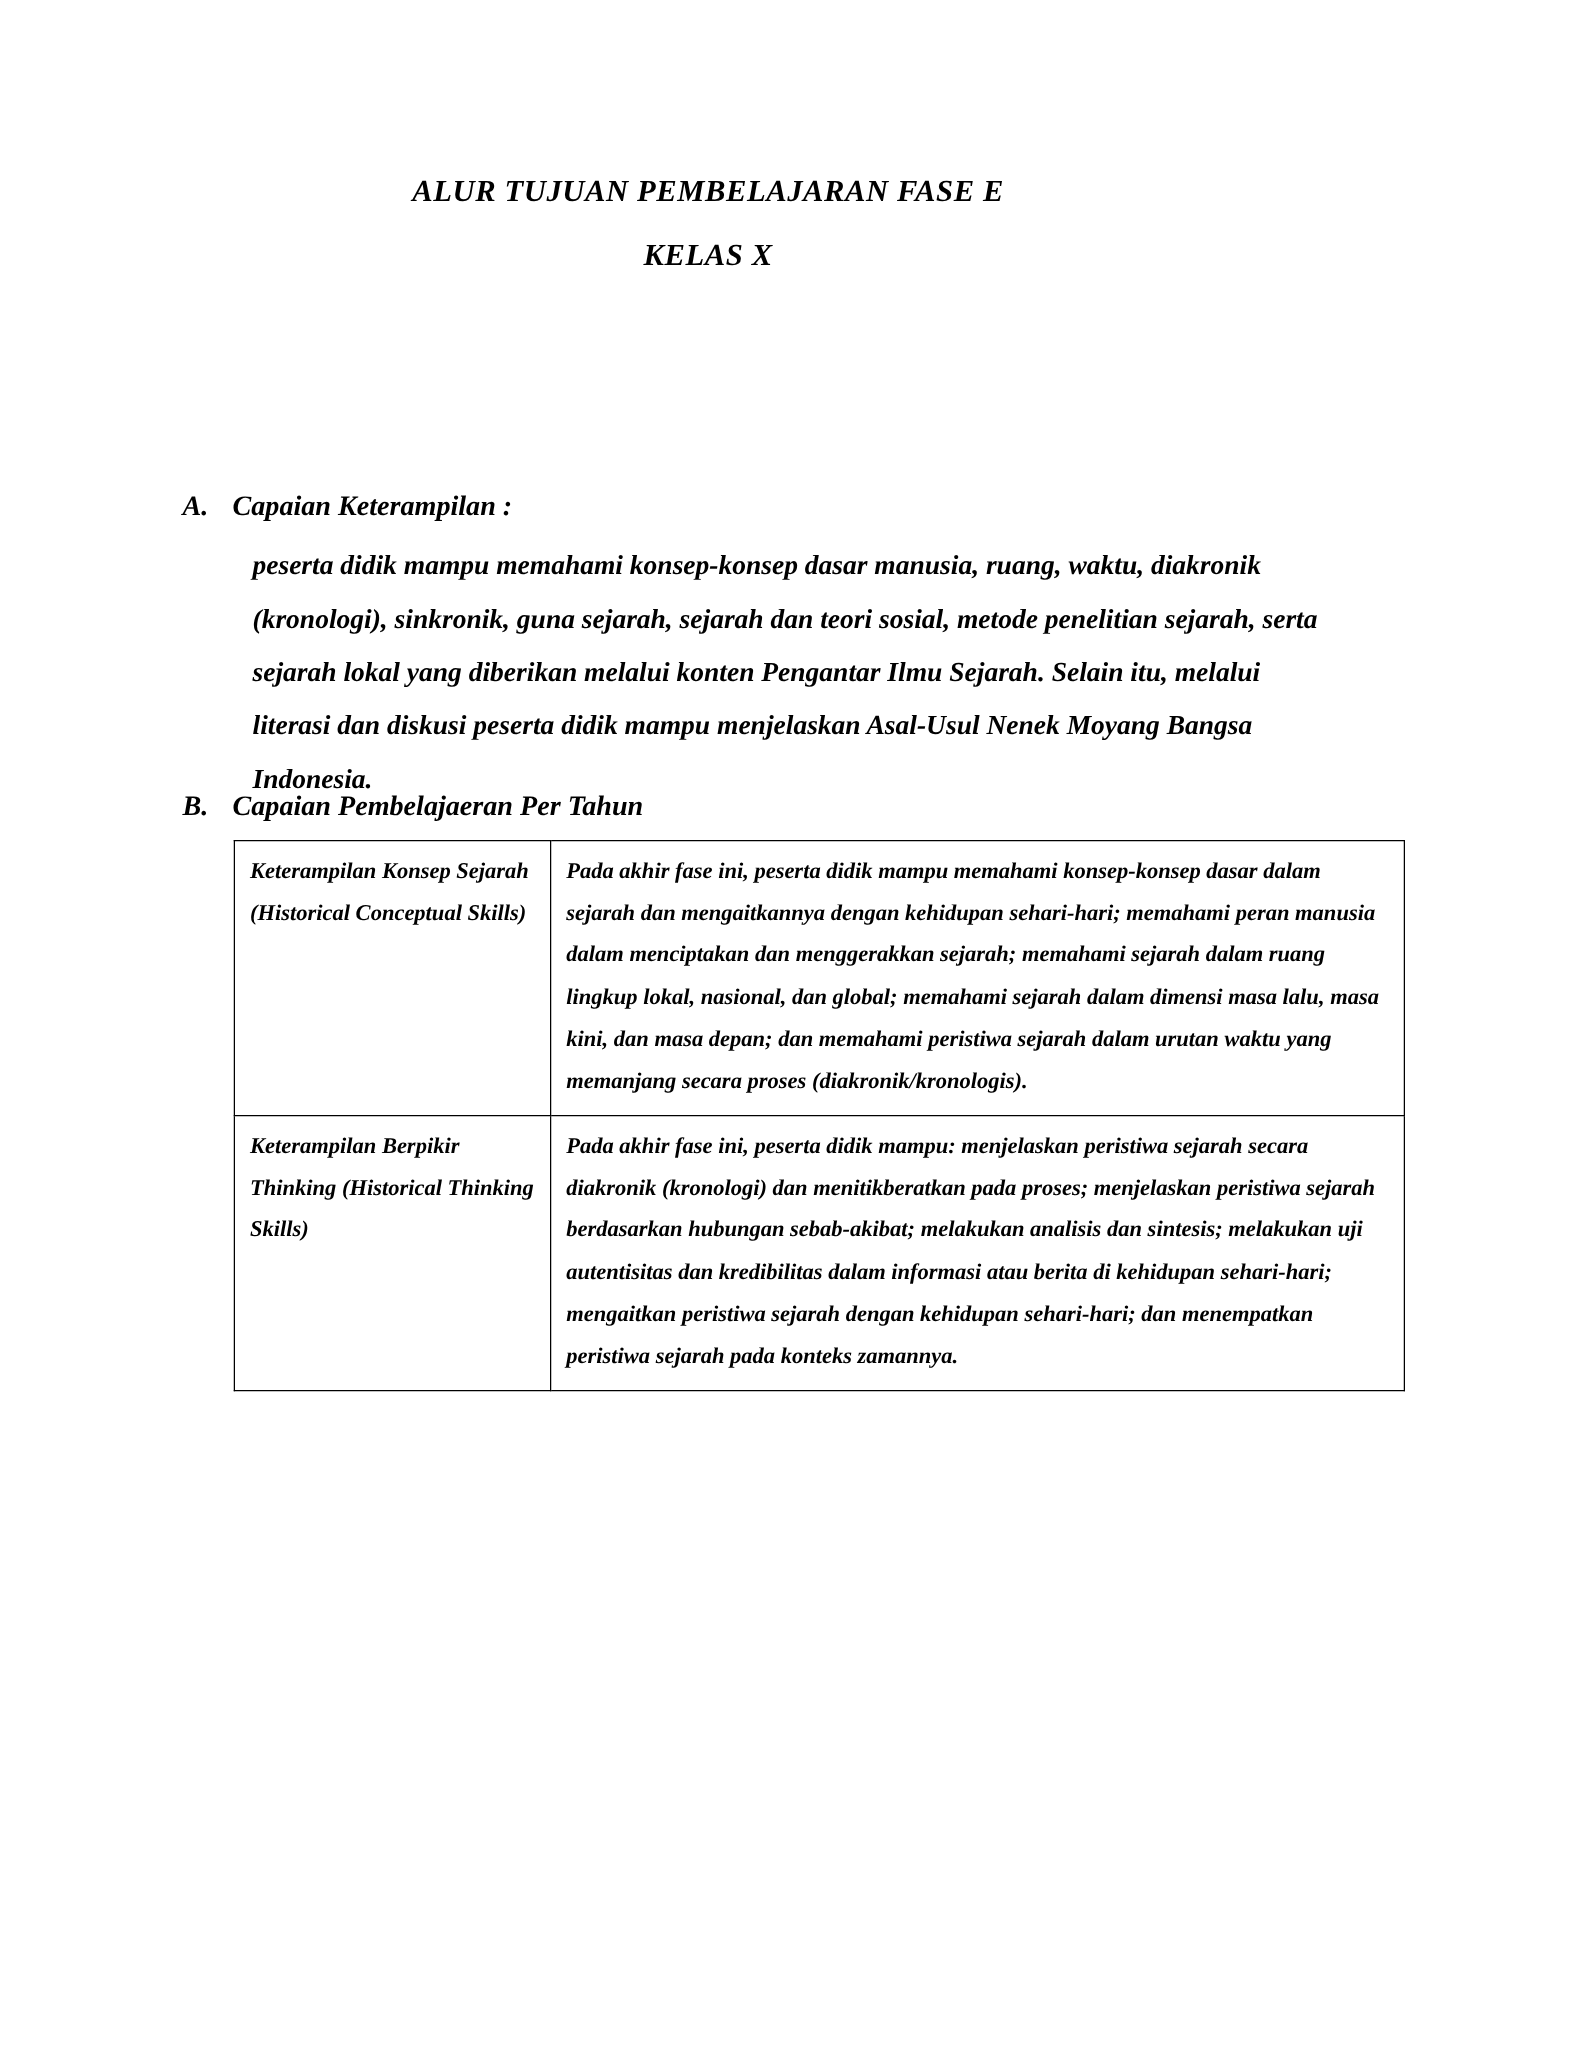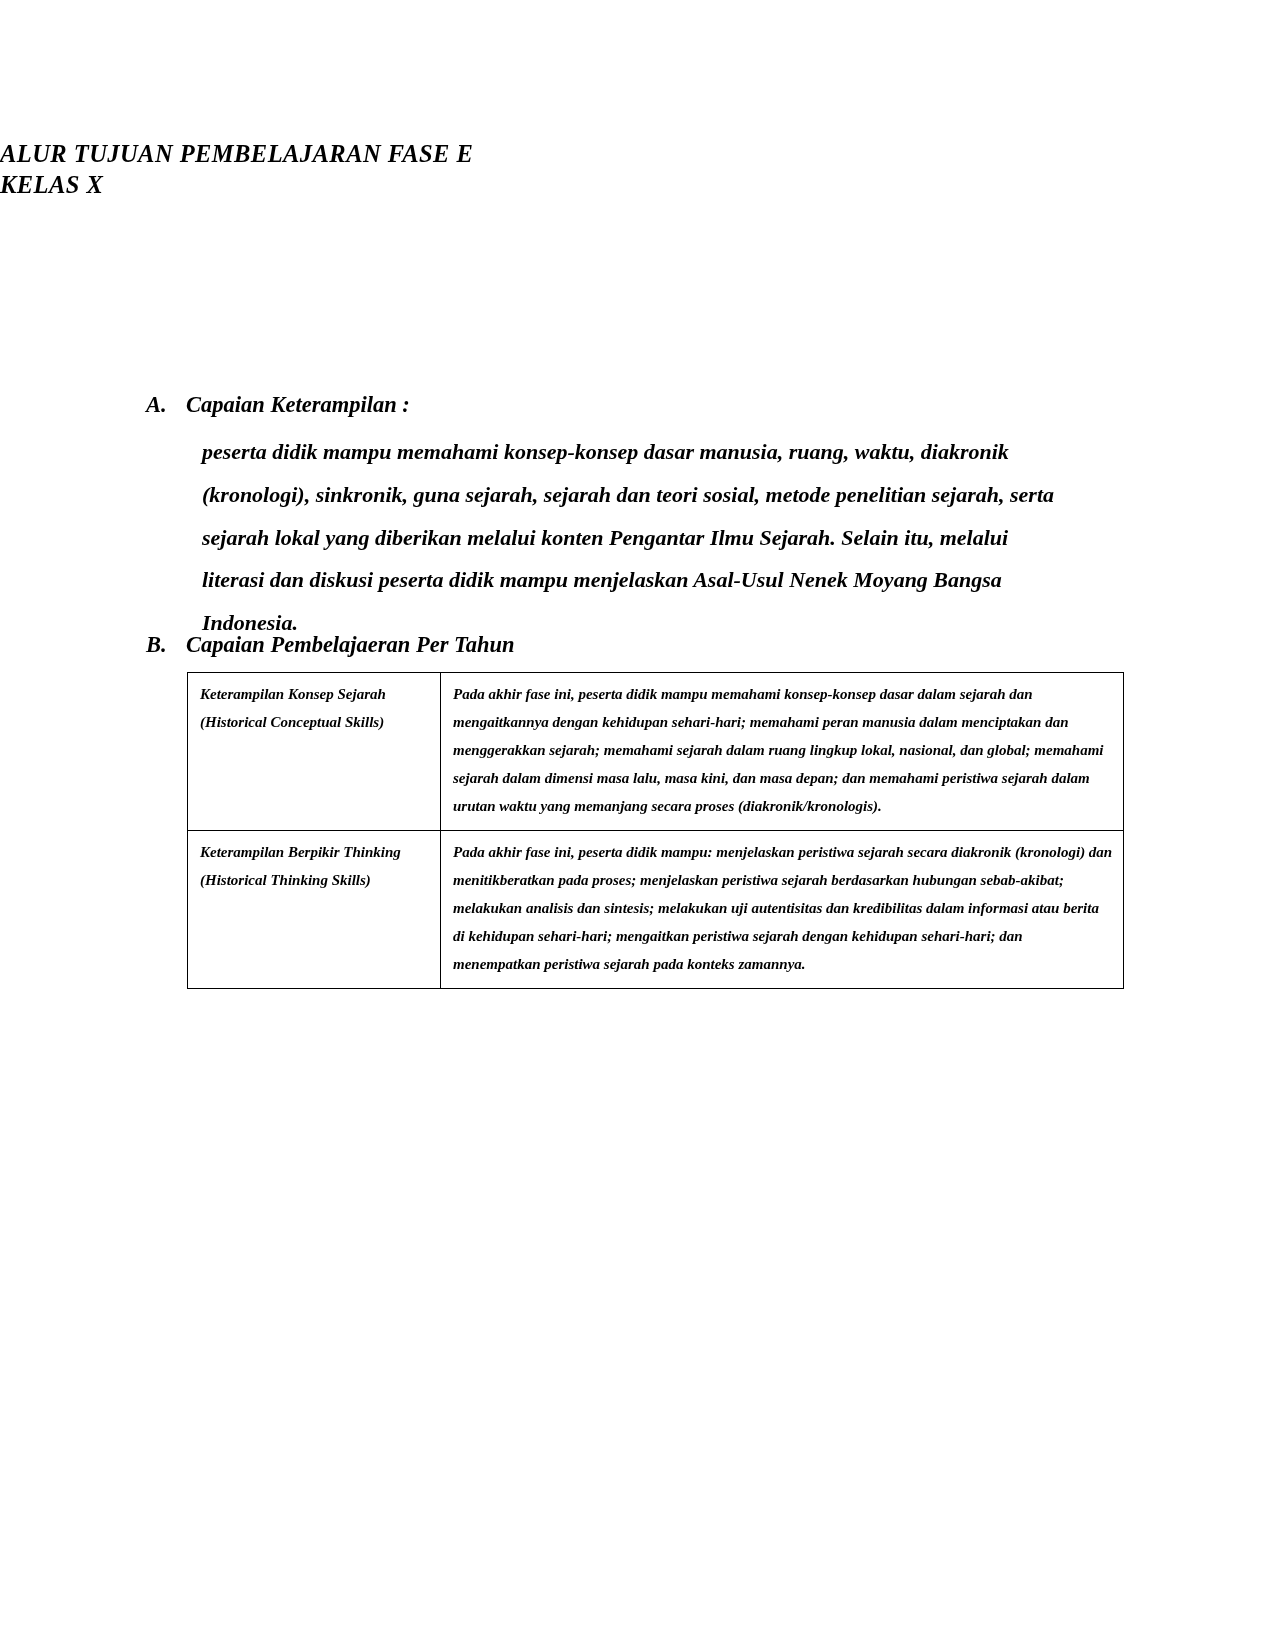--- a/index.html
+++ b/index.html
@@ -24,34 +24,36 @@
     height: 1650px;
     box-sizing: border-box;
   }
 
   
   .title-block {
     position: absolute;
     left: 0;
     top: 138px;
     width: 1133px;
+    text-align: center;
   }
   .doc-title-1 {
     font-size: 24.5px;
     font-weight: bold;
     font-style: italic;
     letter-spacing: 0.45px;
     line-height: 1.28;
   }
   .doc-title-2 {
     font-size: 24.5px;
     font-weight: bold;
     font-style: italic;
     letter-spacing: 0.45px;
     line-height: 1.28;
+    margin-top: 20px;
   }
 
   
   .meta-block {
     position: absolute;
     left: 143px;
     top: 262px;
     width: 900px;
   }
   .meta-row {
@@ -111,21 +113,21 @@
     position: absolute;
     left: 187px;
     top: 672px;
     width: 936px;
     border-collapse: collapse;
     table-layout: fixed;
   }
   .cp-table td {
     border: 1px solid #000000;
     vertical-align: top;
-    font-size: 15px;
+    font-size: 18px;
     font-weight: bold;
     font-style: italic;
     line-height: 1.87;
     padding: 7px 10px 10px 12px;
   }
   .col-skill { width: 253px; }
   .col-desc  { width: 683px; }
 
   .cell-center { text-align: center; }
 </style>

